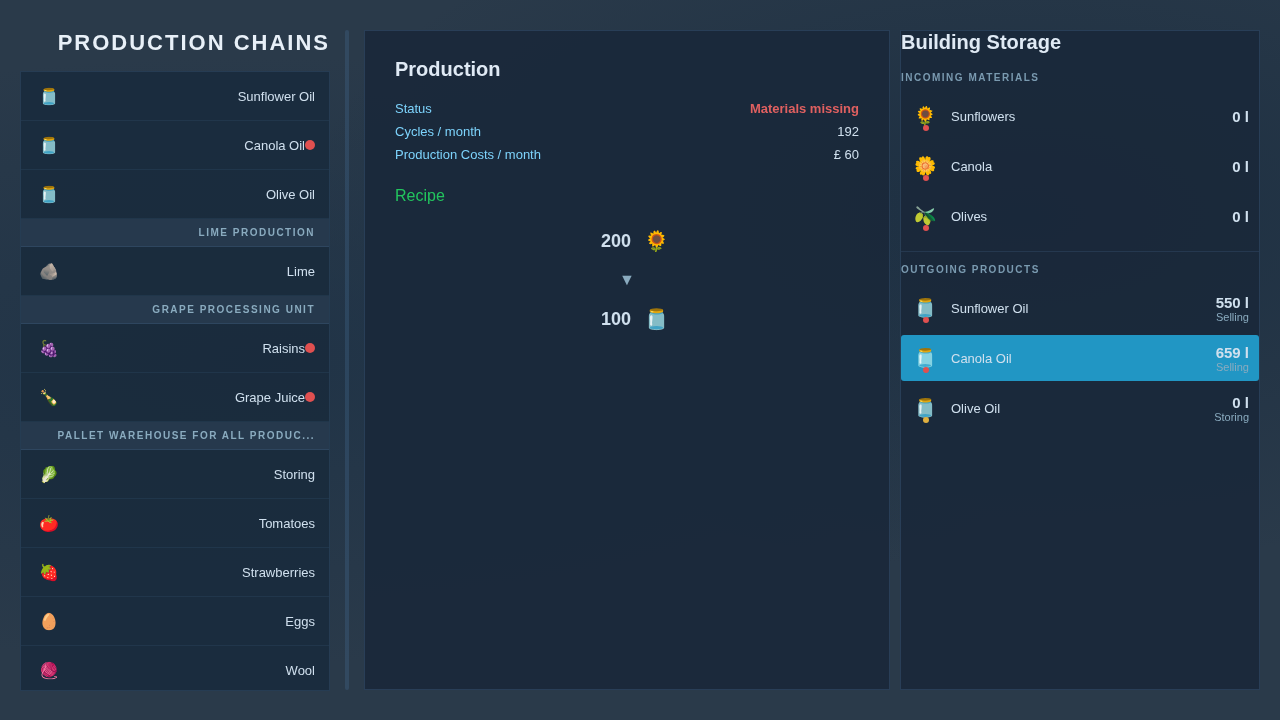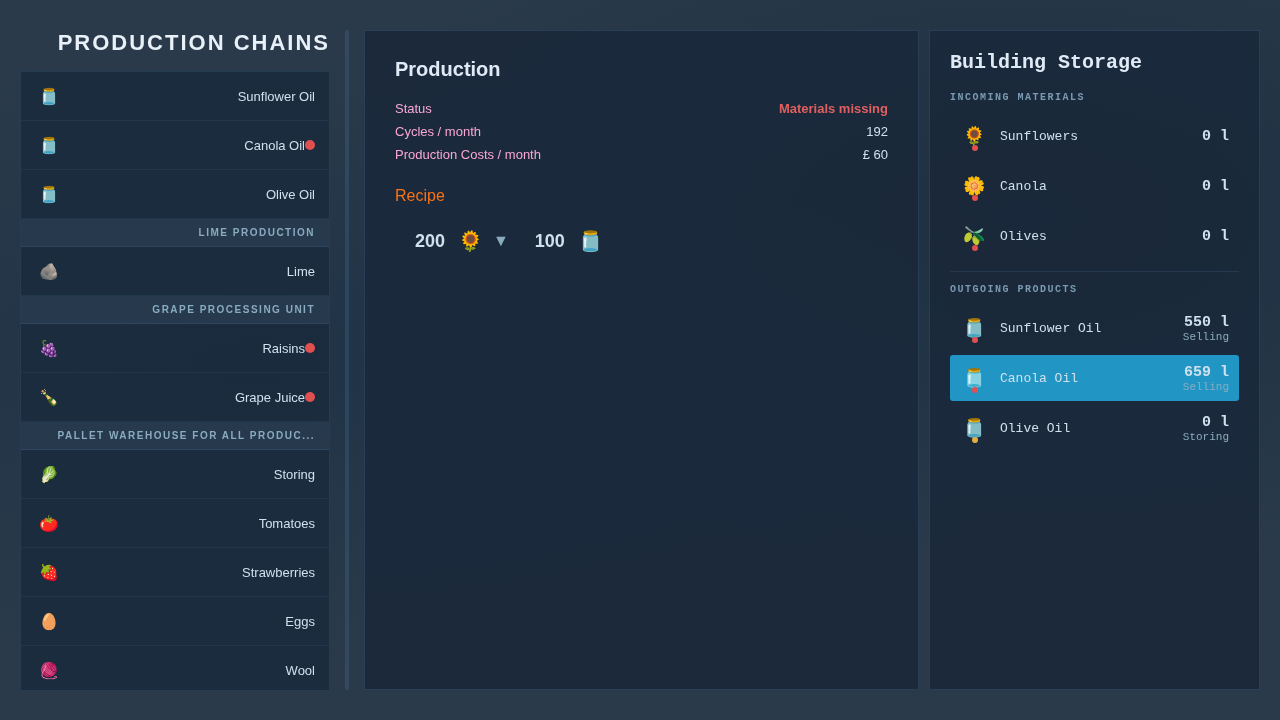--- a/index.html
+++ b/index.html
@@ -119,43 +119,43 @@
       margin-bottom: 25px;
     }
     .stat-row {
       display: flex;
       justify-content: space-between;
       align-items: center;
       margin-bottom: 8px;
     }
     .stat-label {
       font-size: 13px;
-      color: #f9a8d4;
+      color: #7dd3fc;
     }
     .stat-value {
       font-size: 13px;
       color: #d0e0ee;
     }
     .stat-value.warning {
       color: #e06060;
       font-weight: 600;
     }
     .recipe-section {
       margin-top: 20px;
     }
     .recipe-title {
       font-size: 16px;
-      color: #f97316;
+      color: #22c55e;
       margin-bottom: 20px;
     }
     .recipe-visual {
       display: flex;
-      flex-direction: row;
-      align-items: center;
-      gap: 6px;
+      flex-direction: column;
+      align-items: center;
+      gap: 12px;
       margin-top: 2px;
     }
     .recipe-input-row {
       display: flex;
       align-items: center;
       gap: 10px;
     }
     .recipe-amount {
       font-size: 18px;
       color: #d0e0ee;
@@ -171,26 +171,24 @@
       justify-content: center;
       font-size: 20px;
     }
     .recipe-arrow {
       font-size: 16px;
       color: #8aabbf;
       margin: 2px 0;
     }
     
     .right-panel {
-      width: 331px;
+      width: 360px;
       flex-shrink: 0;
       background: rgba(25,40,58,0.9);
       border: 1px solid rgba(100,150,200,0.2);
-      padding: 20px;
-      font-family: Liberation Mono, monospace;
     }
     .building-title {
       font-size: 20px;
       font-weight: 600;
       color: #e0eaf5;
       margin-bottom: 18px;
     }
     .storage-section-header {
       font-size: 10px;
       font-weight: 700;

